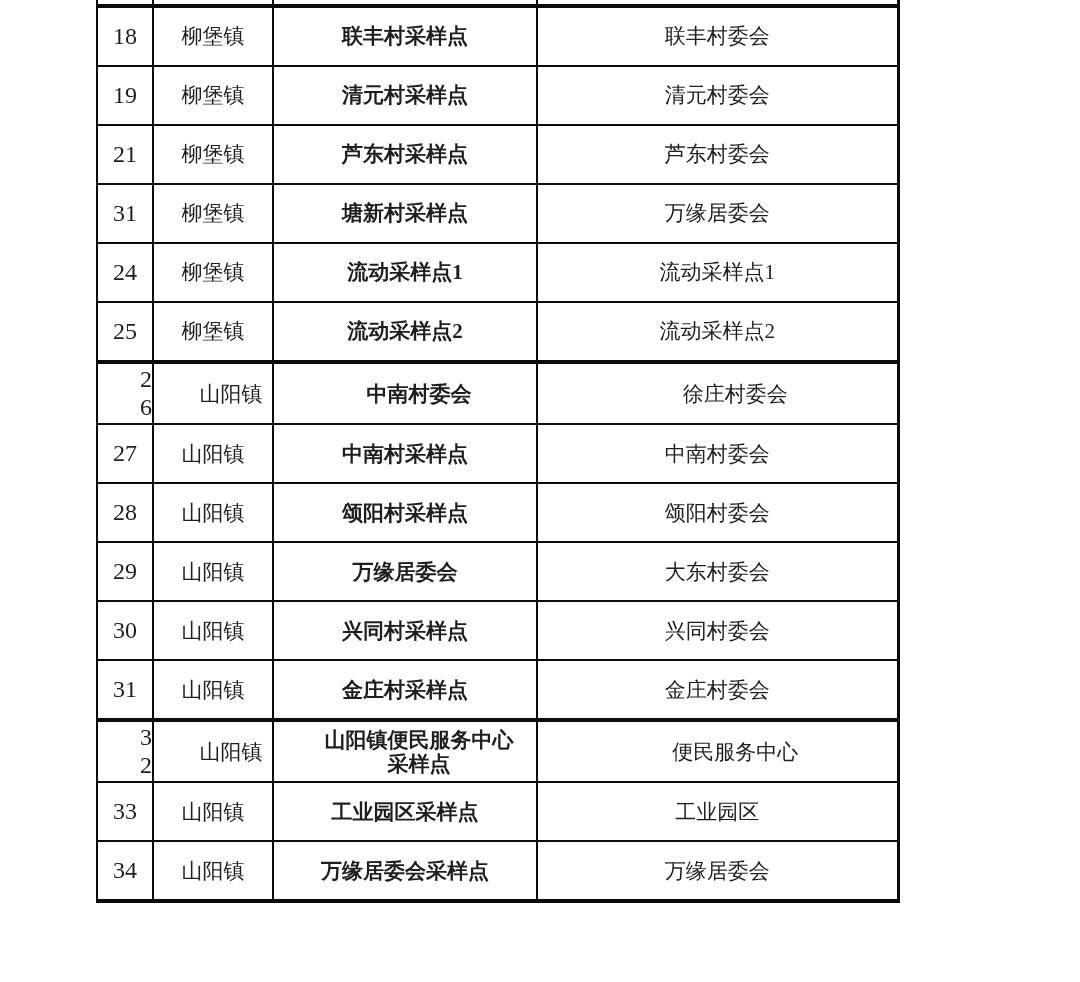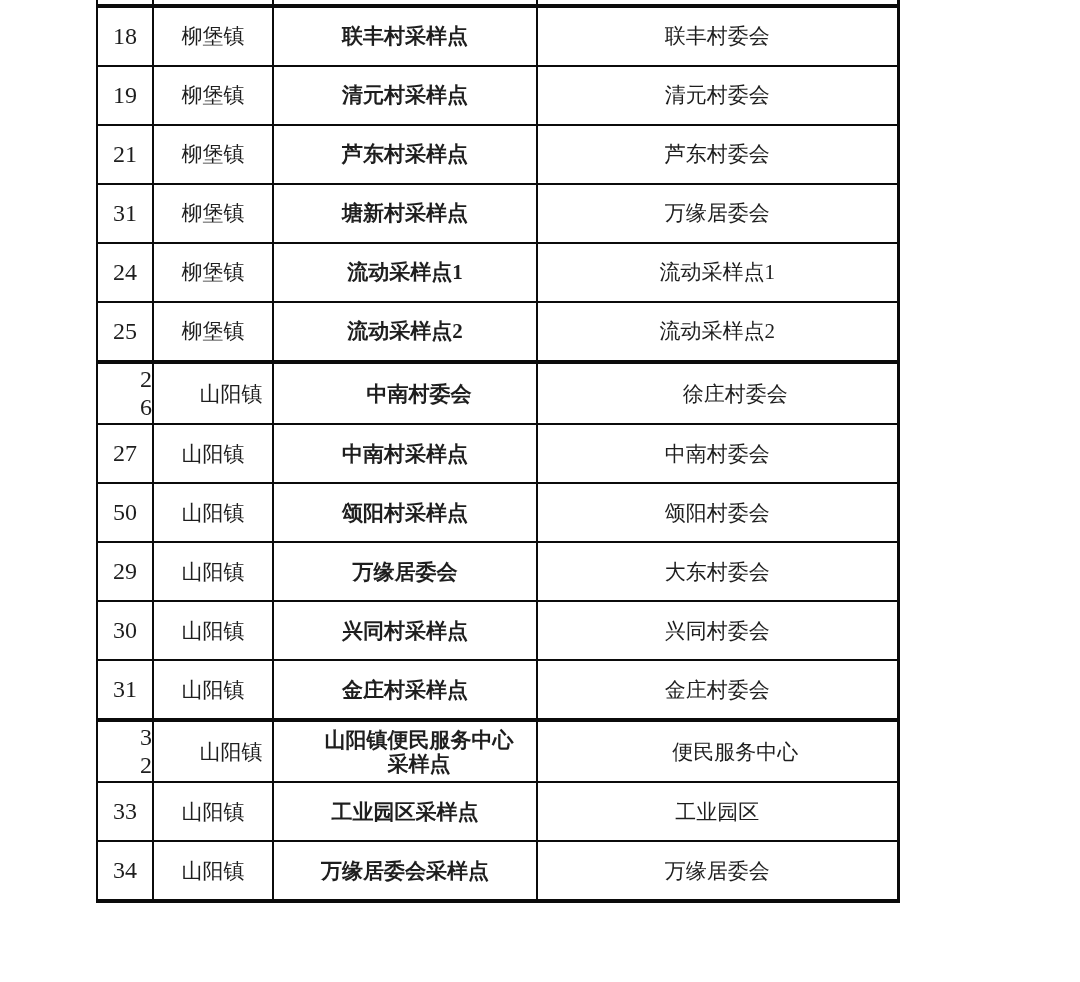--- a/index.html
+++ b/index.html
@@ -119,21 +119,21 @@
       <td class="col-site">中南村委会</td>
       <td class="col-org">徐庄村委会</td>
     </tr>
         <tr class="data-row table-row">
       <td class="col-no">27</td>
       <td class="col-town">山阳镇</td>
       <td class="col-site">中南村采样点</td>
       <td class="col-org">中南村委会</td>
     </tr>
         <tr class="data-row table-row">
-      <td class="col-no">50</td>
+      <td class="col-no">28</td>
       <td class="col-town">山阳镇</td>
       <td class="col-site">颂阳村采样点</td>
       <td class="col-org">颂阳村委会</td>
     </tr>
         <tr class="data-row table-row">
       <td class="col-no">29</td>
       <td class="col-town">山阳镇</td>
       <td class="col-site">万缘居委会</td>
       <td class="col-org">大东村委会</td>
     </tr>

